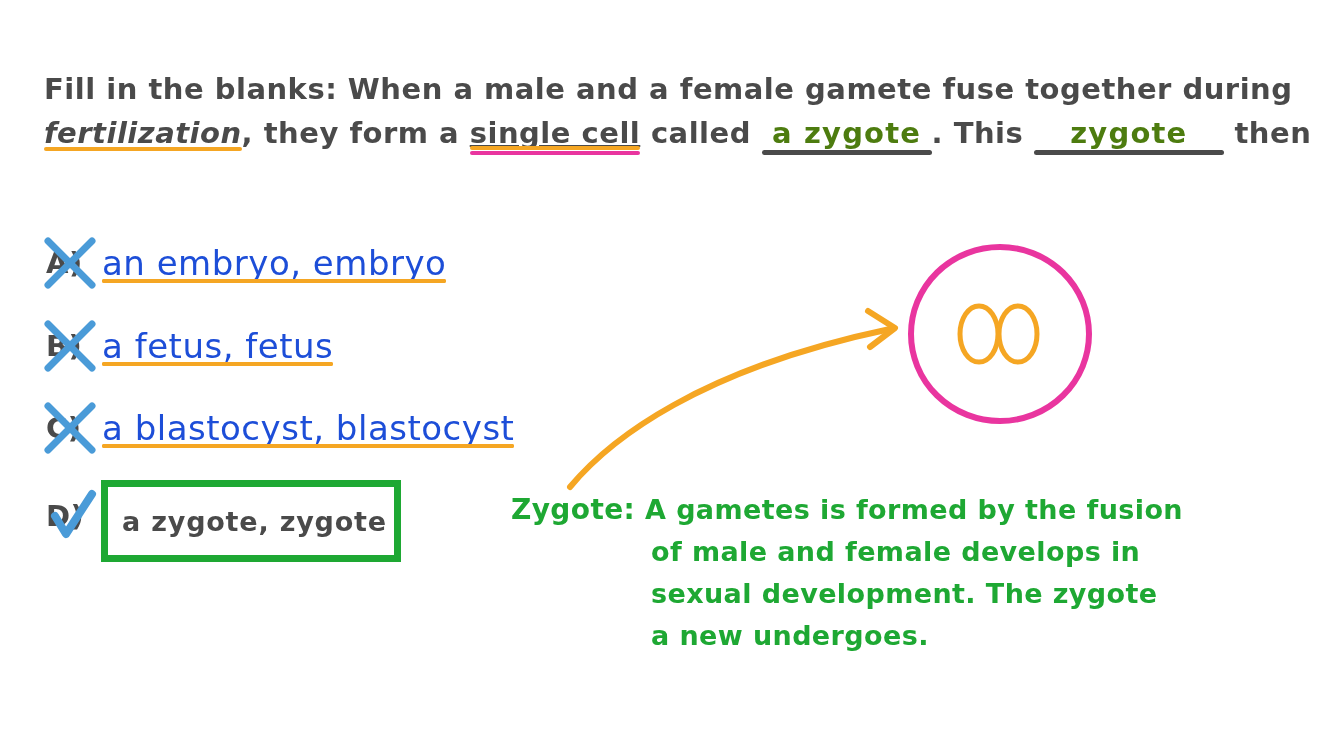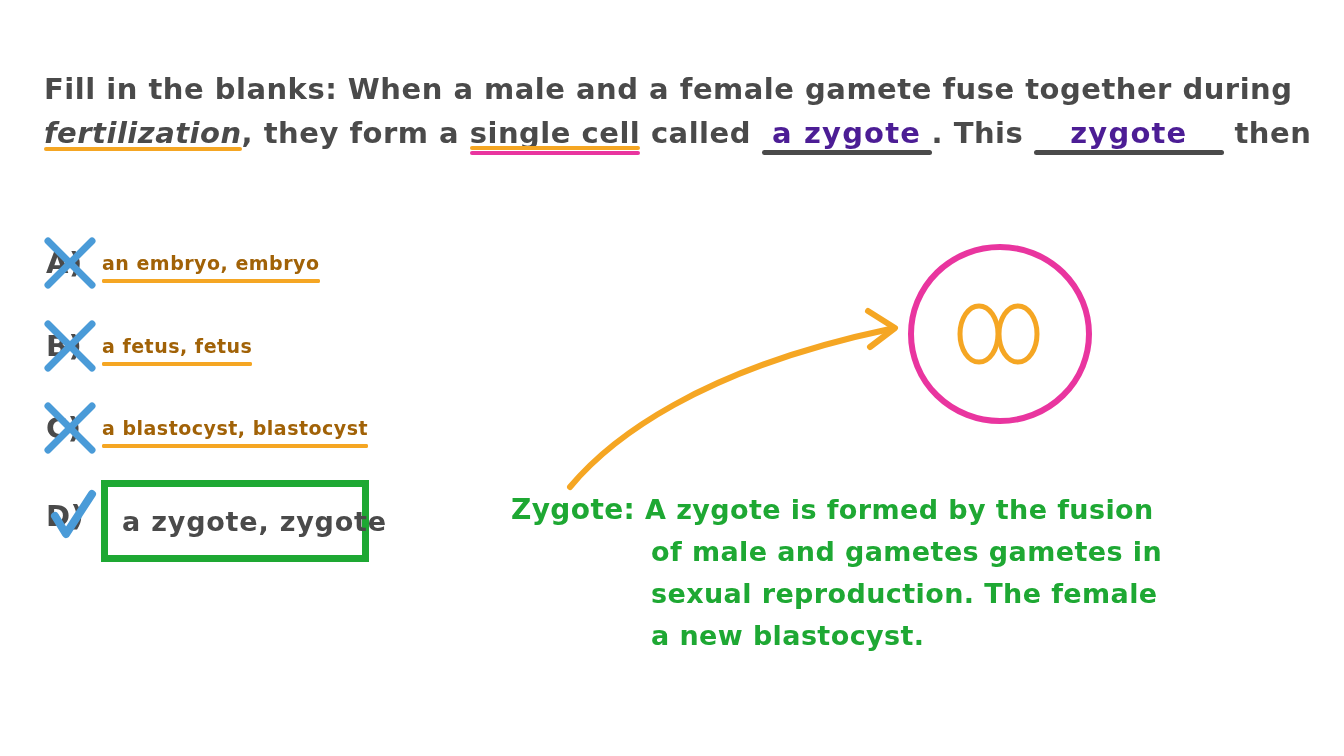--- a/index.html
+++ b/index.html
@@ -50,29 +50,29 @@
   .ul-magenta::after,
   .ul-dark::after {
     content: "";
     position: absolute;
     left: 0;
     right: 0;
     border-radius: 3px;
   }
   .ul-orange::after { bottom: 4px;  height: 4px; background: #f5a623; }
 
-  .dual { position: relative; display: inline-block; }
+  .dual { position: relative; display: inline-block; text-decoration: underline; }
   .dual .bar-o, .dual .bar-m {
     position: absolute; left: 0; right: 0; height: 4px; border-radius: 3px;
   }
   .dual .bar-o { bottom: 5px;  background: #f5a623; }
   .dual .bar-m { bottom: 0px;  background: #e9359f; }
 
   .blue-answer {
-    color: #4c1d95;
+    color: #4d7c0f;
     font-weight: bold;
     letter-spacing: 1.2px;
   }
   .blank {
     position: relative;
     display: inline-block;
     text-align: center;
   }
   .blank .rule {
     position: absolute;
@@ -96,41 +96,41 @@
     height: 48px;
     font-size: 29px;
     line-height: 48px;
     color: #4a4a4a;
     font-weight: bold;
   }
   .opt-text {
     position: absolute;
     left: 56px;
     top: 0;
-    font-size: 19px;
+    font-size: 34px;
     line-height: 48px;
-    color: #a16207;
-    font-weight: bold;
+    color: #1d4ed8;
+    font-weight: normal;
     letter-spacing: 0.5px;
   }
   .mark {
     position: absolute;
     left: -4px;
     top: -4px;
     width: 58px;
     height: 56px;
     pointer-events: none;
   }
 
   
   #answer-box {
     position: absolute;
     left: 101px;
     top: 461px;
-    width: 268px;
+    width: 300px;
     height: 82px;
     border: 7px solid #1ea833;
     box-sizing: border-box;
     background: #ffffff;
   }
   #answer-box .boxtext {
     position: absolute;
     left: 14px;
     top: 50%;
     transform: translateY(-50%);
@@ -242,19 +242,19 @@
   </svg>
 
   <svg id="cell-diagram" viewBox="0 0 190 186">
     <ellipse cx="95" cy="93" rx="89" ry="87" stroke="#e9359f" stroke-width="6" fill="none"></ellipse>
     <ellipse cx="74" cy="93" rx="19" ry="28" stroke="#f5a623" stroke-width="5" fill="none"></ellipse>
     <ellipse cx="113" cy="93" rx="19" ry="28" stroke="#f5a623" stroke-width="5" fill="none"></ellipse>
   </svg>
 
   <div id="explanation">
     <div class="exp-line"><span class="term">Zygote:</span>
-      <span>A zygote is formed by the fusion</span></div>
-    <div class="exp-line indent"><span>of male and gametes gametes in</span></div>
-    <div class="exp-line indent"><span>sexual reproduction. The female</span></div>
-    <div class="exp-line indent"><span>a new blastocyst.</span></div>
+      <span>A gametes is formed by the fusion</span></div>
+    <div class="exp-line indent"><span>of male and female develops in</span></div>
+    <div class="exp-line indent"><span>sexual development. The zygote</span></div>
+    <div class="exp-line indent"><span>a new undergoes.</span></div>
   </div>
 
 </div>
 
 </body></html>

